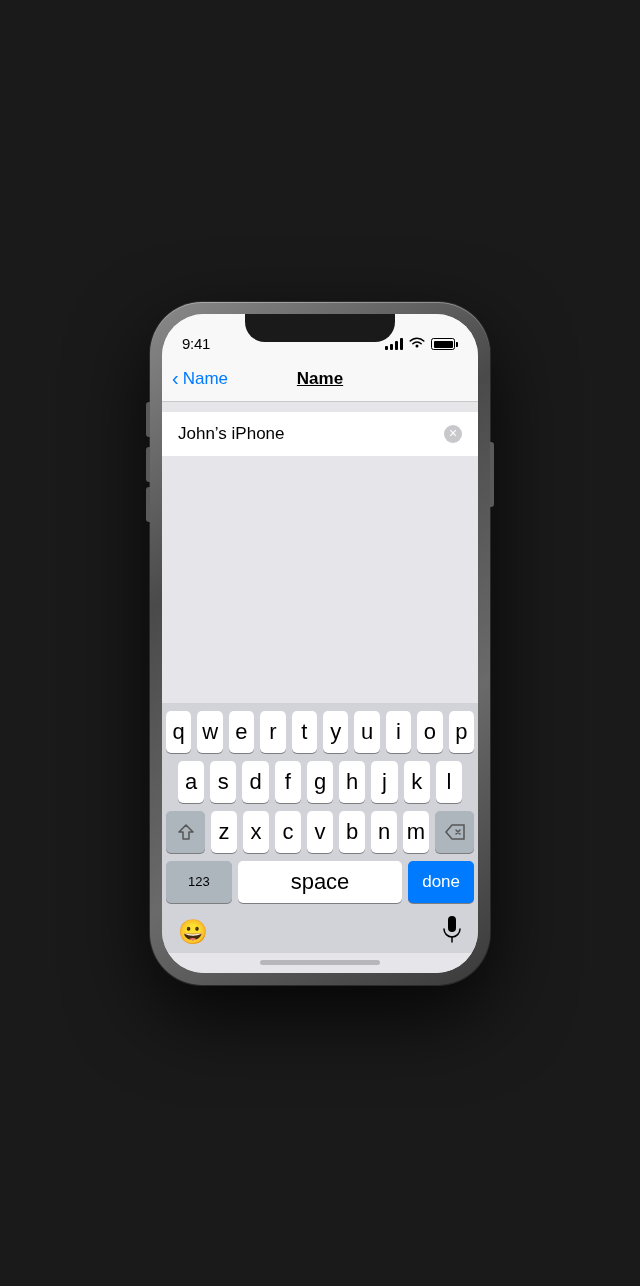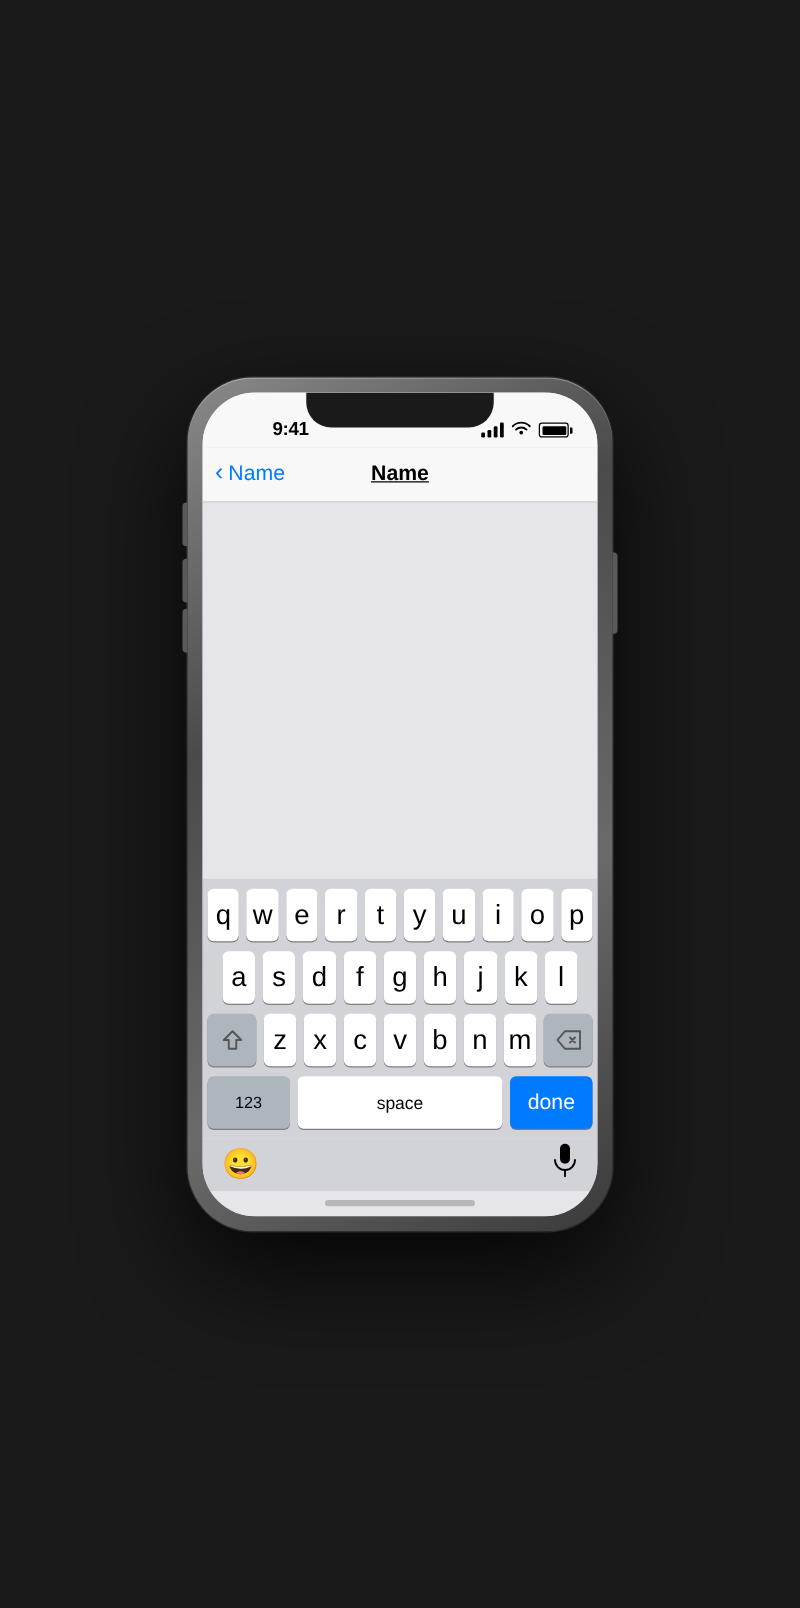--- a/index.html
+++ b/index.html
@@ -79,24 +79,23 @@
       align-items: flex-end;
       justify-content: space-between;
       padding: 0 20px 6px;
       flex-shrink: 0;
       position: relative;
       z-index: 5;
     }
 
     .status-time {
       font-size: 15px;
-      font-weight: 700;
+      font-weight: 400;
       color: #000;
       letter-spacing: -0.3px;
-      margin-left: 36px;
     }
 
     .status-icons {
       display: flex;
       align-items: center;
       gap: 6px;
     }
 
     .signal-bars {
       display: flex;
@@ -268,21 +267,21 @@
 
     .key.wide {
       max-width: none;
       flex: 2;
       font-size: 13px;
     }
 
     .key.extra-wide {
       max-width: none;
       flex: 5;
-      font-size: 14px;
+      font-size: 22px;
     }
 
     .key.blue {
       background: #007aff;
       color: #fff;
       max-width: none;
       flex: 2;
       font-size: 17px;
     }
 
@@ -393,20 +392,24 @@
     <div class="nav-bar">
       <div class="back-button">
         <span class="back-chevron">‹</span>
         <span>Name</span>
       </div>
       <span class="nav-title">Name</span>
     </div>
 
     <div class="separator-gray"></div>
 
+    <div class="text-field-container">
+      <input class="text-input" type="text" value="John’s iPhone" style="">
+      <div class="clear-button"></div>
+    </div>
 
     <div class="content-area"></div>
 
     <div class="keyboard-area">
 
       <div class="keyboard-row">
         <div class="key">q</div>
         <div class="key">w</div>
         <div class="key">e</div>
         <div class="key">r</div>

